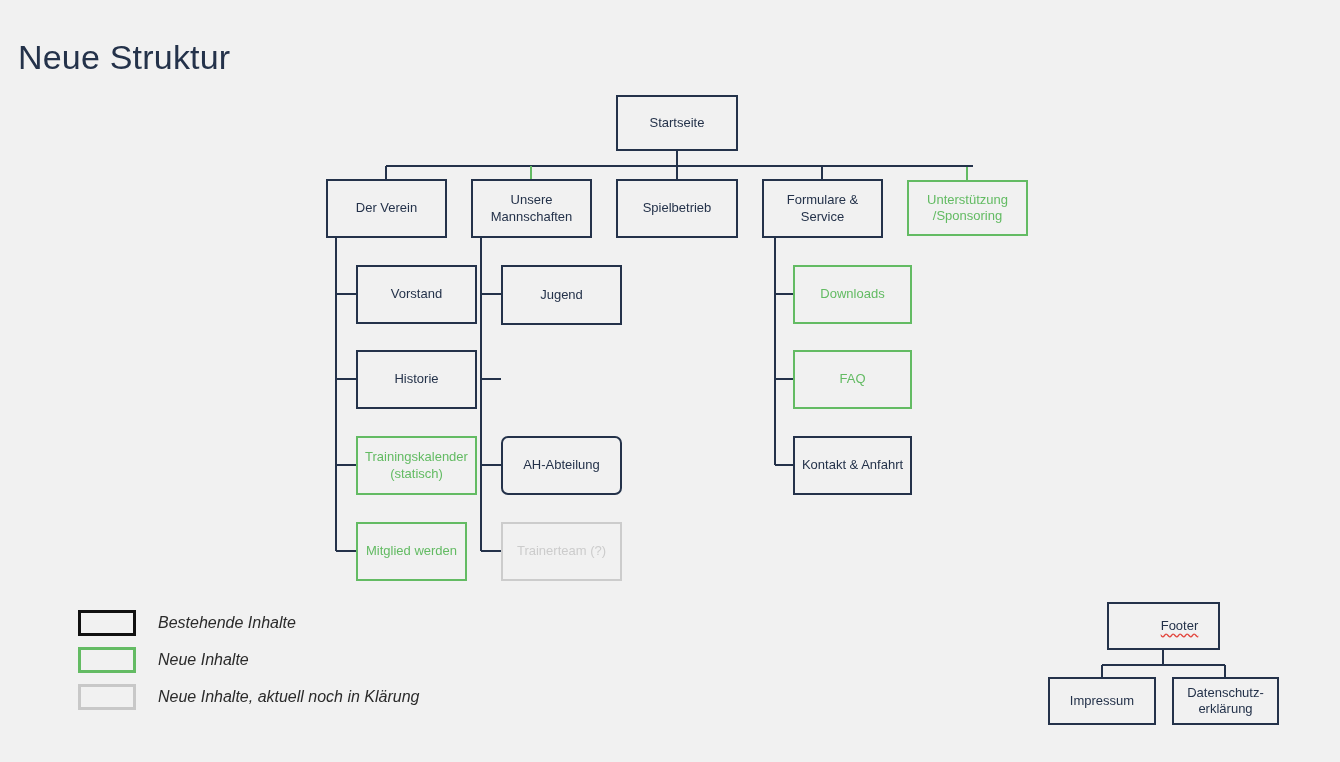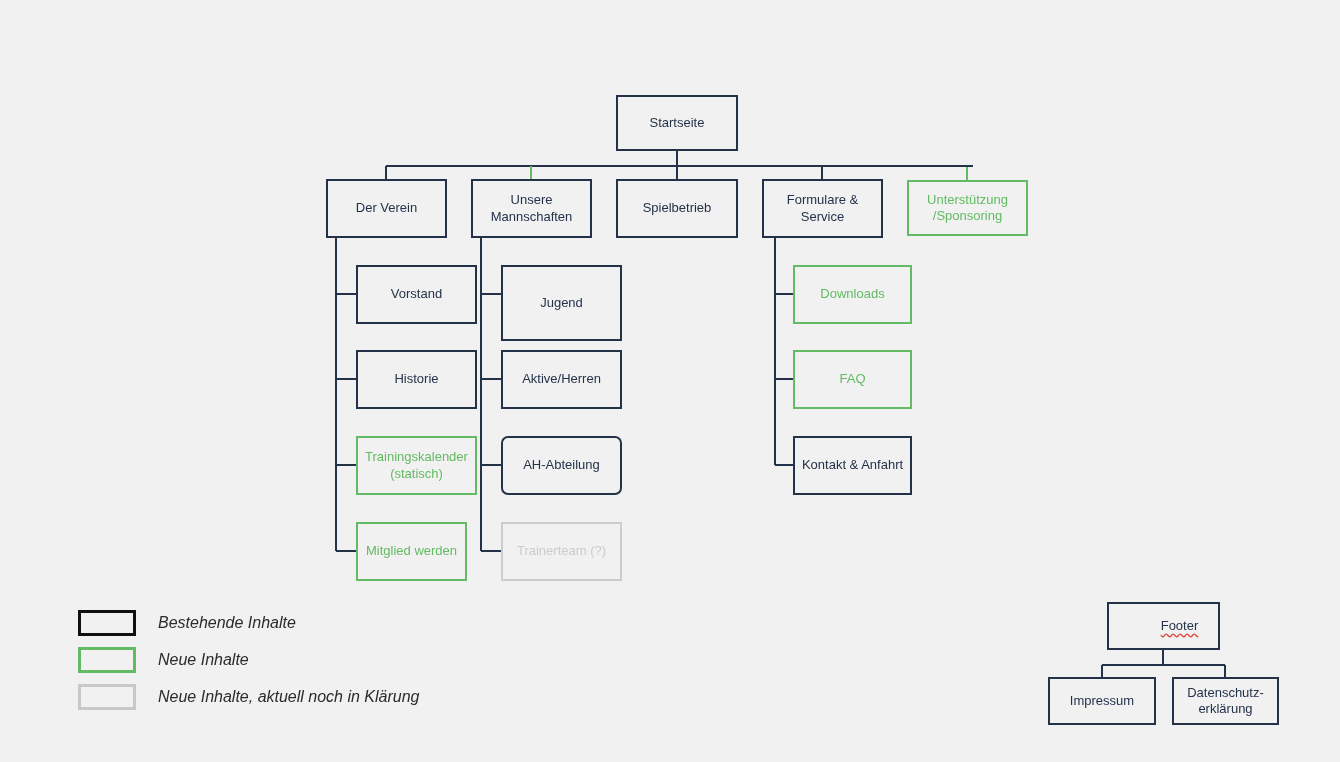--- a/index.html
+++ b/index.html
@@ -110,20 +110,21 @@
     color: #2b2b2b;
     white-space: pre;
     font-style: italic;
   }
 </style>
 </head>
 <body>
 
 <div id="canvas">
 
+  <div class="page-title">Neue Struktur</div>
 
   <svg id="wires" viewBox="0 0 1340 762" width="1340" height="762" xmlns="http://www.w3.org/2000/svg">
     <g stroke="#24324a" stroke-width="2.5" fill="none" shape-rendering="crispEdges">
 
       <line x1="677" y1="150" x2="677" y2="166"></line>
 
       <line x1="386" y1="166" x2="973" y2="166"></line>
 
       <line x1="386" y1="166" x2="386" y2="179"></line>
       <line x1="677" y1="166" x2="677" y2="179"></line>
@@ -188,25 +189,22 @@
     <span class="node-label">Historie</span>
   </div>
   <div class="node new" style="left:356px; top:436px; width:121px; height:59px;">
     <span class="node-label">Trainingskalender
 (statisch)</span>
   </div>
   <div class="node new" style="left:356px; top:522px; width:111px; height:59px;">
     <span class="node-label">Mitglied werden</span>
   </div>
 
-  <div class="node existing" style="left:501px; top:265px; width:121px; height:76px;">
+  <div class="node existing" style="left:501px; top:265px; width:121px; height:60px;">
     <span class="node-label">Jugend</span>
-  </div>
-  <div class="node existing" style="left:501px; top:350px; width:121px; height:59px;">
-    <span class="node-label">Aktive/Herren</span>
   </div>
   <div class="node existing" style="left:501px; top:436px; width:121px; height:59px;border-radius:7px;">
     <span class="node-label">AH-Abteilung</span>
   </div>
   <div class="node pending" style="left:501px; top:522px; width:121px; height:59px;">
     <span class="node-label">Trainerteam (?)</span>
   </div>
 
   <div class="node new" style="left:793px; top:265px; width:119px; height:59px;">
     <span class="node-label">Downloads</span>

